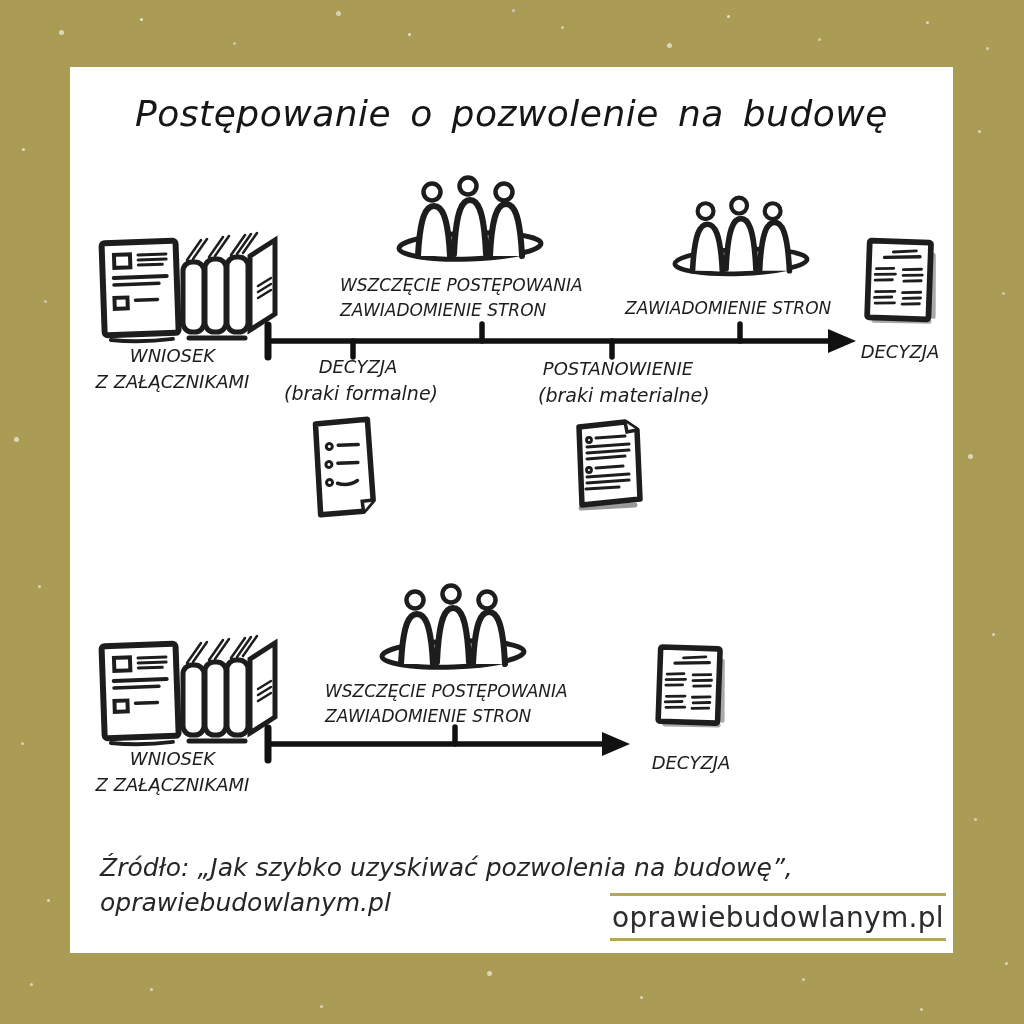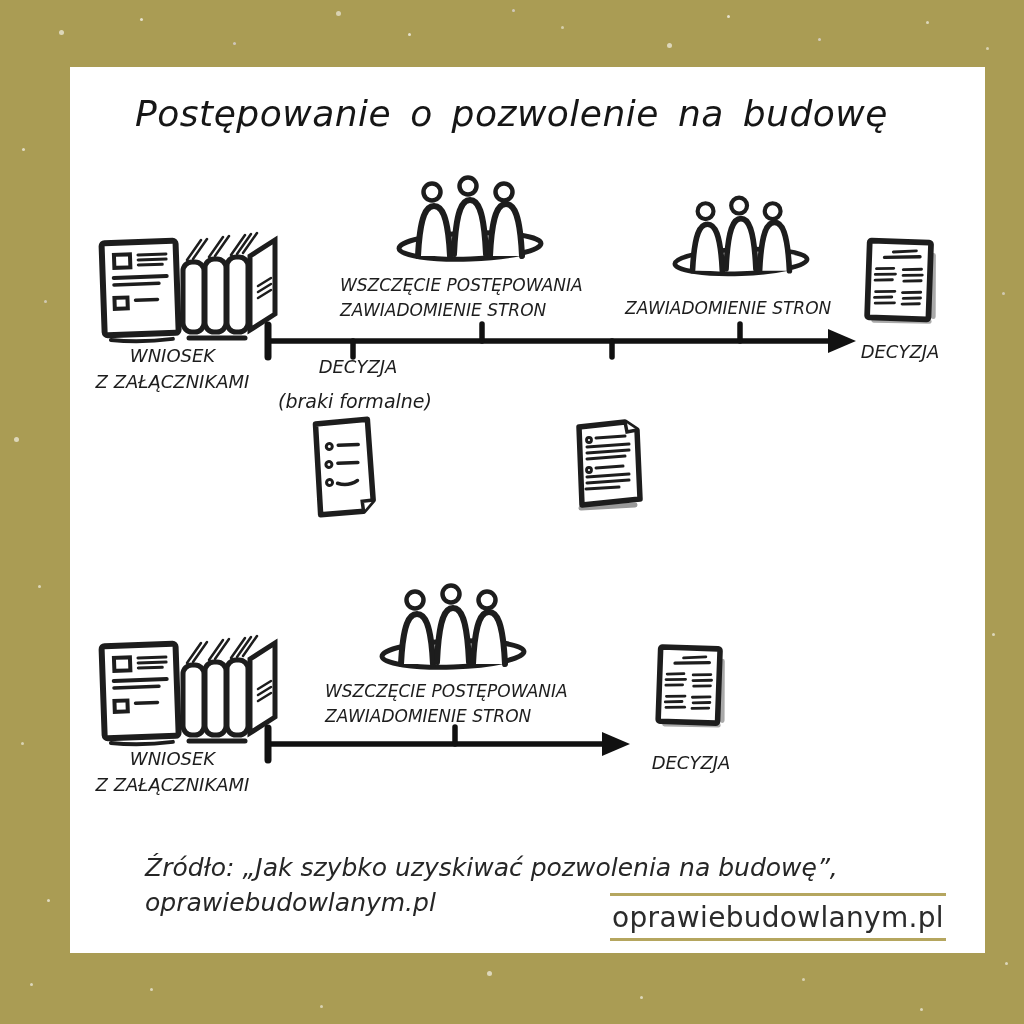--- a/index.html
+++ b/index.html
@@ -26,31 +26,30 @@
       1002px 292px 0 0 rgba(240,238,255,.55), 969px 455px 0 1px rgba(255,255,255,.6),
       992px 633px 0 0 rgba(255,255,255,.6), 974px 818px 0 0 rgba(255,255,255,.55),
       1005px 962px 0 0 rgba(255,255,255,.6), 150px 988px 0 0 rgba(255,255,255,.6),
       320px 1005px 0 0 rgba(255,255,255,.55), 488px 972px 0 1px rgba(255,255,255,.6),
       640px 996px 0 0 rgba(255,255,255,.6), 802px 978px 0 0 rgba(255,255,255,.55),
       920px 1008px 0 0 rgba(255,255,255,.6);
   }
   .card{
     position:absolute;left:70px;top:67px;width:883px;height:886px;
     background:#ffffff;
-    padding-left:32px;
   }
   .abs{position:absolute;}
   .nowrap{white-space:nowrap;}
   .page-title{
     left:0;top:26px;width:883px;text-align:center;
     font-style:italic;font-size:36px;letter-spacing:.5px;word-spacing:7px;color:#161616;
   }
   .cap{font-style:italic;font-size:18px;line-height:26px;text-align:center;color:#1d1d1d;}
   .cap-sm{font-style:italic;font-size:17px;line-height:25px;text-align:left;}
-  .sub{font-style:italic;font-size:19px;line-height:27px;text-align:left;margin-top:8px;}
+  .sub{font-style:italic;font-size:19px;line-height:27px;text-align:right;}
 
   
   .d1-wniosek-icon{left:25px;top:153px;}
   .d1-wniosek-label{left:5px;top:276px;width:195px;}
   .d1-people1{left:322px;top:113px;}
   .d1-group1-label{left:270px;top:206px;width:260px;}
   .d1-people2{left:598px;top:133px;}
   .d1-group2-label{left:555px;top:229px;width:230px;}
   .d1-decyzja-icon{left:789px;top:168px;}
   .d1-decyzja-label{left:775px;top:272px;width:110px;text-align:center;}
@@ -63,21 +62,21 @@
   
   .d2-wniosek-icon{left:25px;top:556px;}
   .d2-wniosek-label{left:5px;top:679px;width:195px;}
   .d2-people{left:305px;top:521px;}
   .d2-group-label{left:255px;top:612px;width:260px;}
   .d2-timeline{left:190px;top:655px;}
   .d2-decyzja-icon{left:581px;top:571px;}
   .d2-decyzja-label{left:566px;top:683px;width:110px;text-align:center;}
 
   
-  .source{left:30px;top:783px;width:660px;font-style:italic;font-size:25px;line-height:35px;color:#262626;margin-left:45px;}
+  .source{left:30px;top:783px;width:660px;font-style:italic;font-size:25px;line-height:35px;color:#262626;}
   .brand{
     left:540px;top:826px;width:336px;text-align:center;
     border-top:3px solid #b5a65f;border-bottom:3px solid #b5a65f;
     padding:5px 0 4px 0;font-size:28px;color:#2b2b2b;letter-spacing:.3px;
   }
   svg{display:block;overflow:visible;}
 </style>
 </head>
 <body>
 
@@ -191,20 +190,24 @@
         <line x1="352" y1="20" x2="352" y2="36" stroke-width="5.5"></line>
         <line x1="480" y1="3" x2="480" y2="20" stroke-width="5.5"></line>
         <polygon points="568,8 596,20 568,32" fill="#111" stroke="none"></polygon>
       </g>
     </svg>
 
     <div class="abs d1-wezwanie">
       <div class="cap nowrap">DECYZJA</div>
       <div class="sub nowrap">(braki formalne)</div>
     </div>
+    <div class="abs d1-postanowienie">
+      <div class="cap nowrap">POSTANOWIENIE</div>
+      <div class="sub nowrap">(braki materialne)</div>
+    </div>
 
     <svg class="abs d1-doc-wezwanie" width="74" height="104" viewBox="0 0 74 104">
       <g stroke="#1d1d1d" stroke-linecap="round" transform="rotate(-2 37 52)">
         <path d="M 10 8 L 62 5 L 65 86 L 55 97 L 12 99 Z" fill="#fff" stroke-width="5.5" stroke-linejoin="round"></path>
         <path d="M 65 86 L 54 87 L 55 97" fill="#fff" stroke-width="3.5"></path>
         <circle cx="23" cy="31" r="3" fill="none" stroke-width="3"></circle>
         <line x1="32" y1="30" x2="52" y2="30" stroke-width="3.5"></line>
         <circle cx="22" cy="49" r="3" fill="none" stroke-width="3"></circle>
         <line x1="31" y1="48" x2="51" y2="48" stroke-width="3.5"></line>
         <circle cx="22" cy="67" r="3" fill="none" stroke-width="3"></circle>

